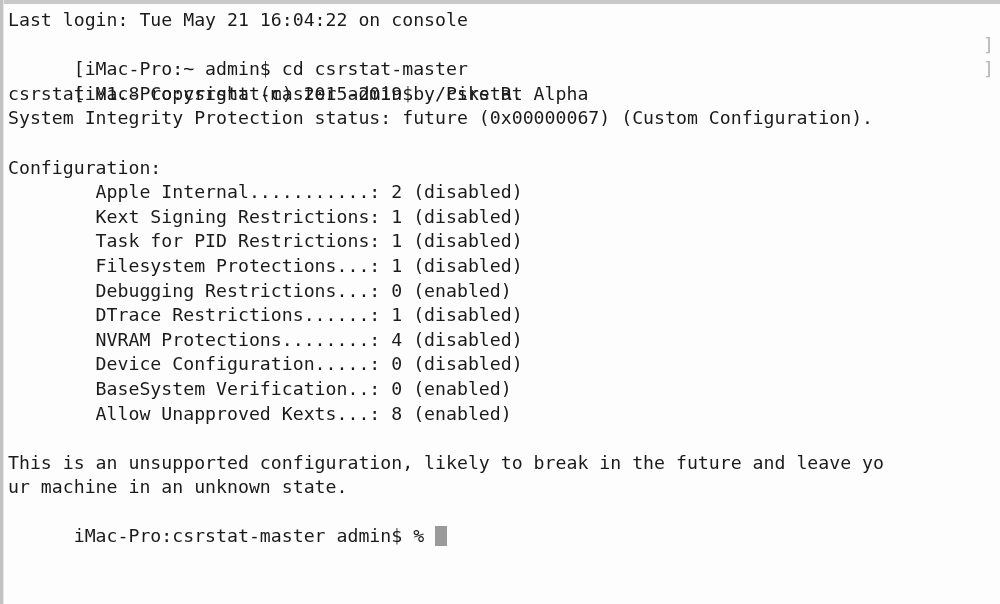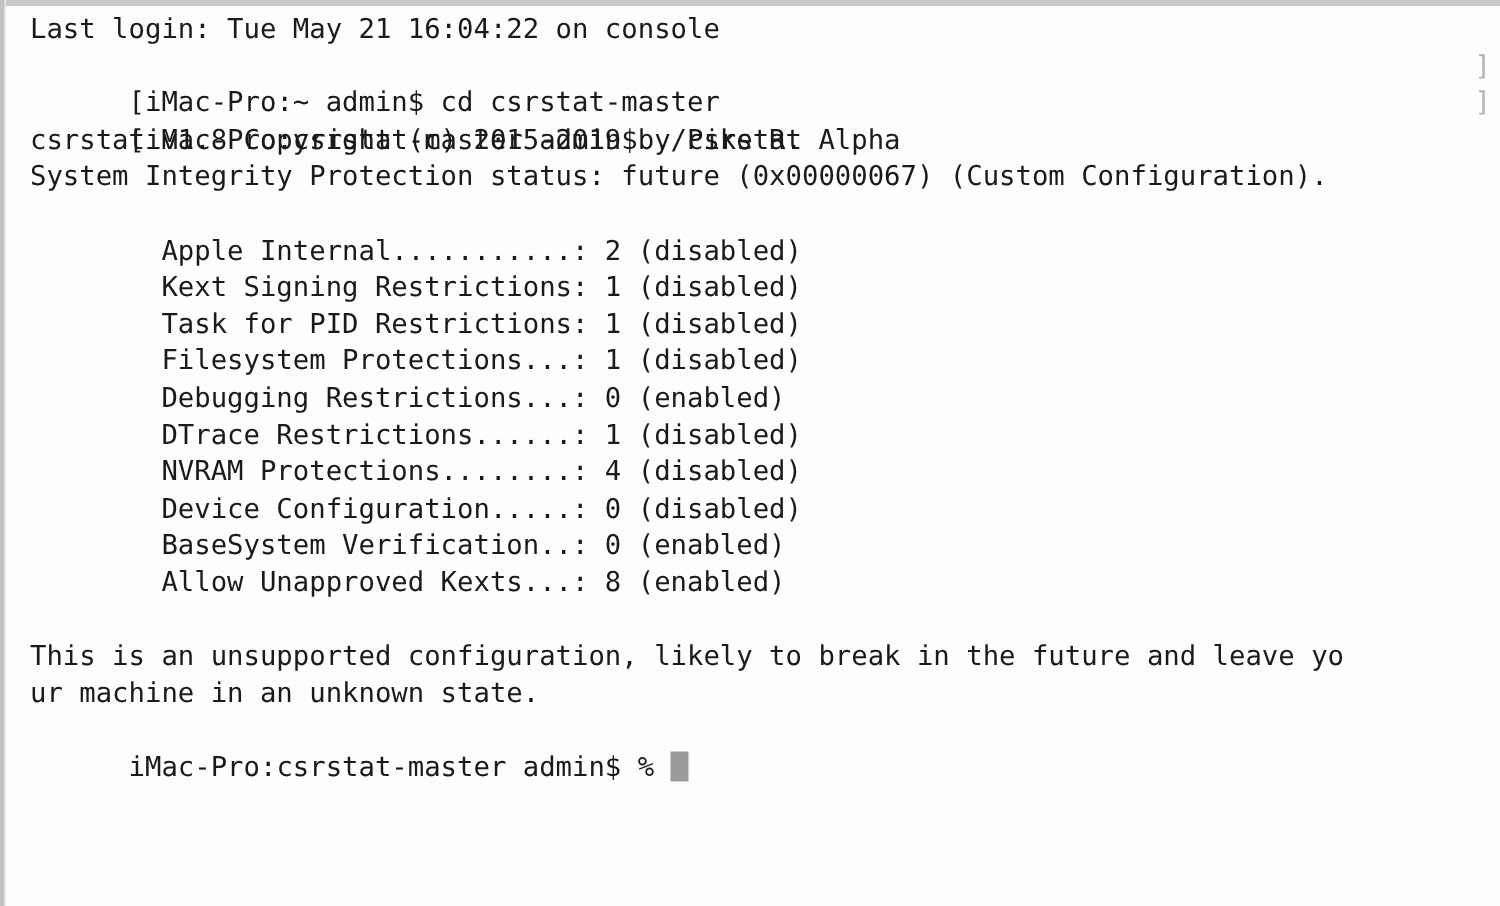--- a/index.html
+++ b/index.html
@@ -40,21 +40,21 @@
     height: 604px;
     background: #e8e8e8;
   }
 
   #terminal-screen {
     position: absolute;
     top: 4px;
     left: 4px;
     width: 996px;
     height: 600px;
-    padding: 4px 0 0 16px;
+    padding: 4px 0 0 4px;
     box-sizing: border-box;
     font-family: "DejaVu Sans Mono", "Liberation Mono", monospace;
     font-size: 18.2px;
     line-height: 24.6px;
     letter-spacing: 0px;
     color: #1a1a1a;
     -webkit-font-smoothing: antialiased;
   }
 
   .term-line {
@@ -104,20 +104,21 @@
     </div>
 
     <div class="term-line">
       <span>[iMac-Pro:csrstat-master admin$ ./csrstat</span>
       <span class="right-bracket">]</span>
     </div>
 
     <div class="term-line">csrstat v1.8 Copyright (c) 2015-2019 by Pike R. Alpha</div>
     <div class="term-line">System Integrity Protection status: future (0x00000067) (Custom Configuration).</div>
     <div class="term-line blank"></div>
+    <div class="term-line">Configuration:</div>
 
     <div class="term-line">        Apple Internal...........: 2 (disabled)</div>
     <div class="term-line">        Kext Signing Restrictions: 1 (disabled)</div>
     <div class="term-line">        Task for PID Restrictions: 1 (disabled)</div>
     <div class="term-line">        Filesystem Protections...: 1 (disabled)</div>
     <div class="term-line">        Debugging Restrictions...: 0 (enabled)</div>
     <div class="term-line">        DTrace Restrictions......: 1 (disabled)</div>
     <div class="term-line">        NVRAM Protections........: 4 (disabled)</div>
     <div class="term-line">        Device Configuration.....: 0 (disabled)</div>
     <div class="term-line">        BaseSystem Verification..: 0 (enabled)</div>

